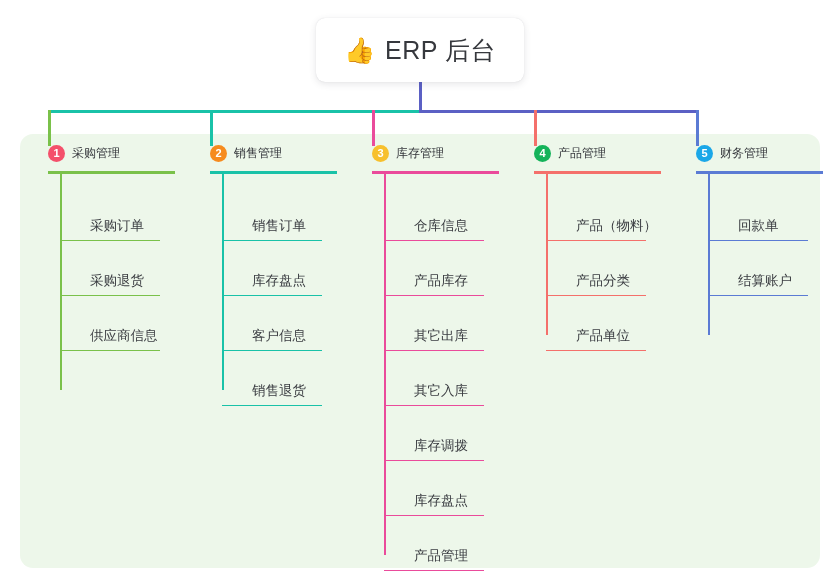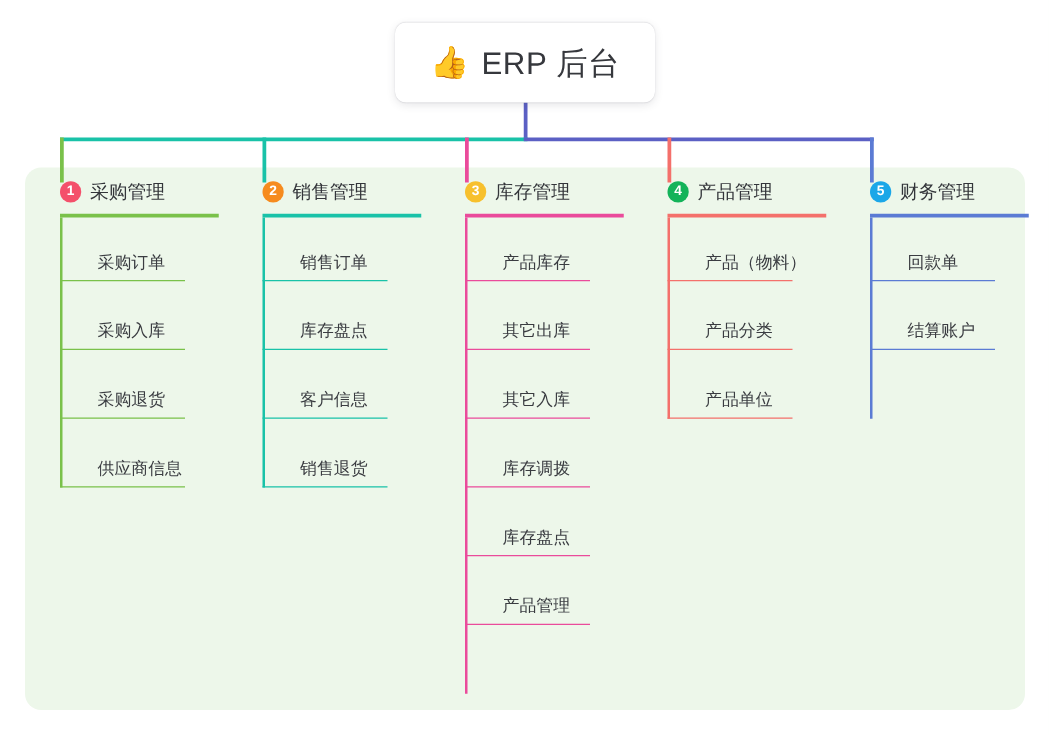--- a/index.html
+++ b/index.html
@@ -103,34 +103,34 @@
     height: 17px;
     border-radius: 50%;
     color: #ffffff;
     font-size: 11px;
     line-height: 17px;
     text-align: center;
     font-weight: bold;
     flex: 0 0 auto;
   }
   .col-title {
-    font-size: 15px;
+    font-size: 12px;
     color: #33353a;
     white-space: nowrap;
   }
   .col-rule {
     height: 3px;
     width: 127px;
     margin: 5px 0 0 18px;
   }
 
   .leaves {
     position: relative;
-    margin-left: 18px;
-    padding-top: 0;
+    margin-left: 30px;
+    padding-top: 16px;
   }
   
   .stem {
     position: absolute;
     left: 0;
     top: 0;
     width: 1.5px;
   }
   .leaf {
     position: relative;
@@ -181,24 +181,20 @@
         <span class="col-title">采购管理</span>
       </div>
       <div class="col-rule" style="background: rgb(122, 193, 74);"></div>
       <div class="leaves">
         <div class="stem" style="background: rgb(122, 193, 74); height: 216px;"></div>
         <div class="leaf">
           <span class="leaf-text">采购订单</span>
           <div class="leaf-rule" style="background: rgb(122, 193, 74);"></div>
         </div>
         <div class="leaf">
-          <span class="leaf-text">采购入库</span>
-          <div class="leaf-rule" style="background: rgb(122, 193, 74);"></div>
-        </div>
-        <div class="leaf">
           <span class="leaf-text">采购退货</span>
           <div class="leaf-rule" style="background: rgb(122, 193, 74);"></div>
         </div>
         <div class="leaf">
           <span class="leaf-text">供应商信息</span>
           <div class="leaf-rule" style="background: rgb(122, 193, 74);"></div>
         </div>
       </div>
     </div>
     <div class="column" style="left: 192px;">
@@ -229,20 +225,24 @@
     </div>
     <div class="column" style="left: 354px;">
       <div class="col-header">
         <span class="badge" style="background: rgb(247, 192, 45);">3</span>
         <span class="col-title">库存管理</span>
       </div>
       <div class="col-rule" style="background: rgb(234, 75, 155);"></div>
       <div class="leaves">
         <div class="stem" style="background: rgb(234, 75, 155); height: 381px;"></div>
         <div class="leaf">
+          <span class="leaf-text">仓库信息</span>
+          <div class="leaf-rule" style="background: rgb(234, 75, 155);"></div>
+        </div>
+        <div class="leaf">
           <span class="leaf-text">产品库存</span>
           <div class="leaf-rule" style="background: rgb(234, 75, 155);"></div>
         </div>
         <div class="leaf">
           <span class="leaf-text">其它出库</span>
           <div class="leaf-rule" style="background: rgb(234, 75, 155);"></div>
         </div>
         <div class="leaf">
           <span class="leaf-text">其它入库</span>
           <div class="leaf-rule" style="background: rgb(234, 75, 155);"></div>

